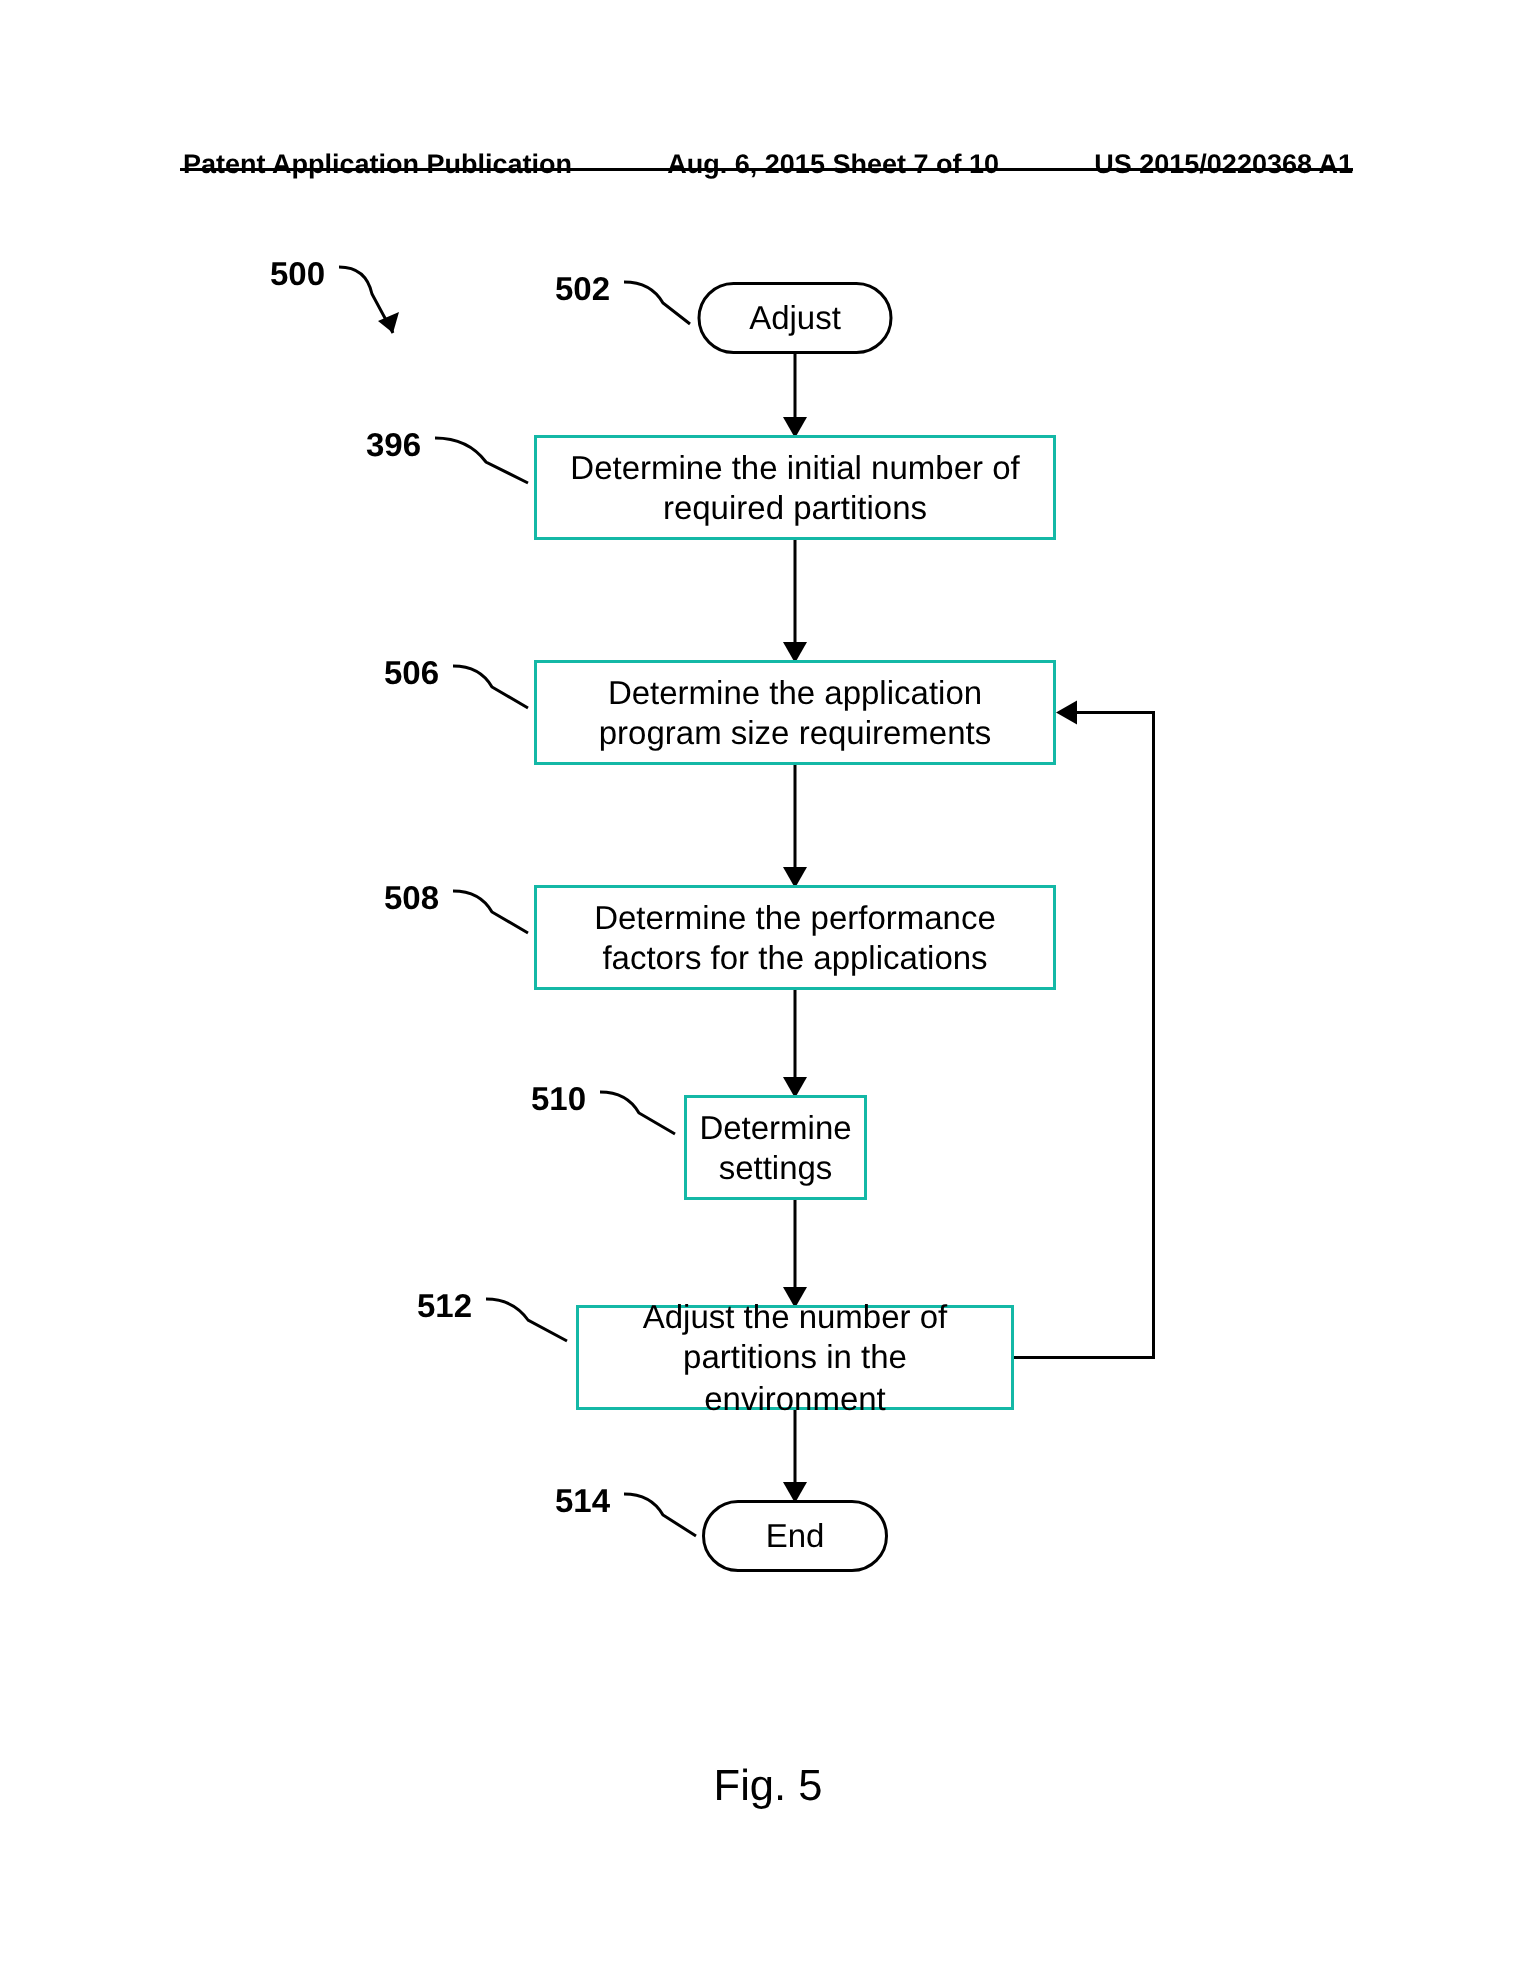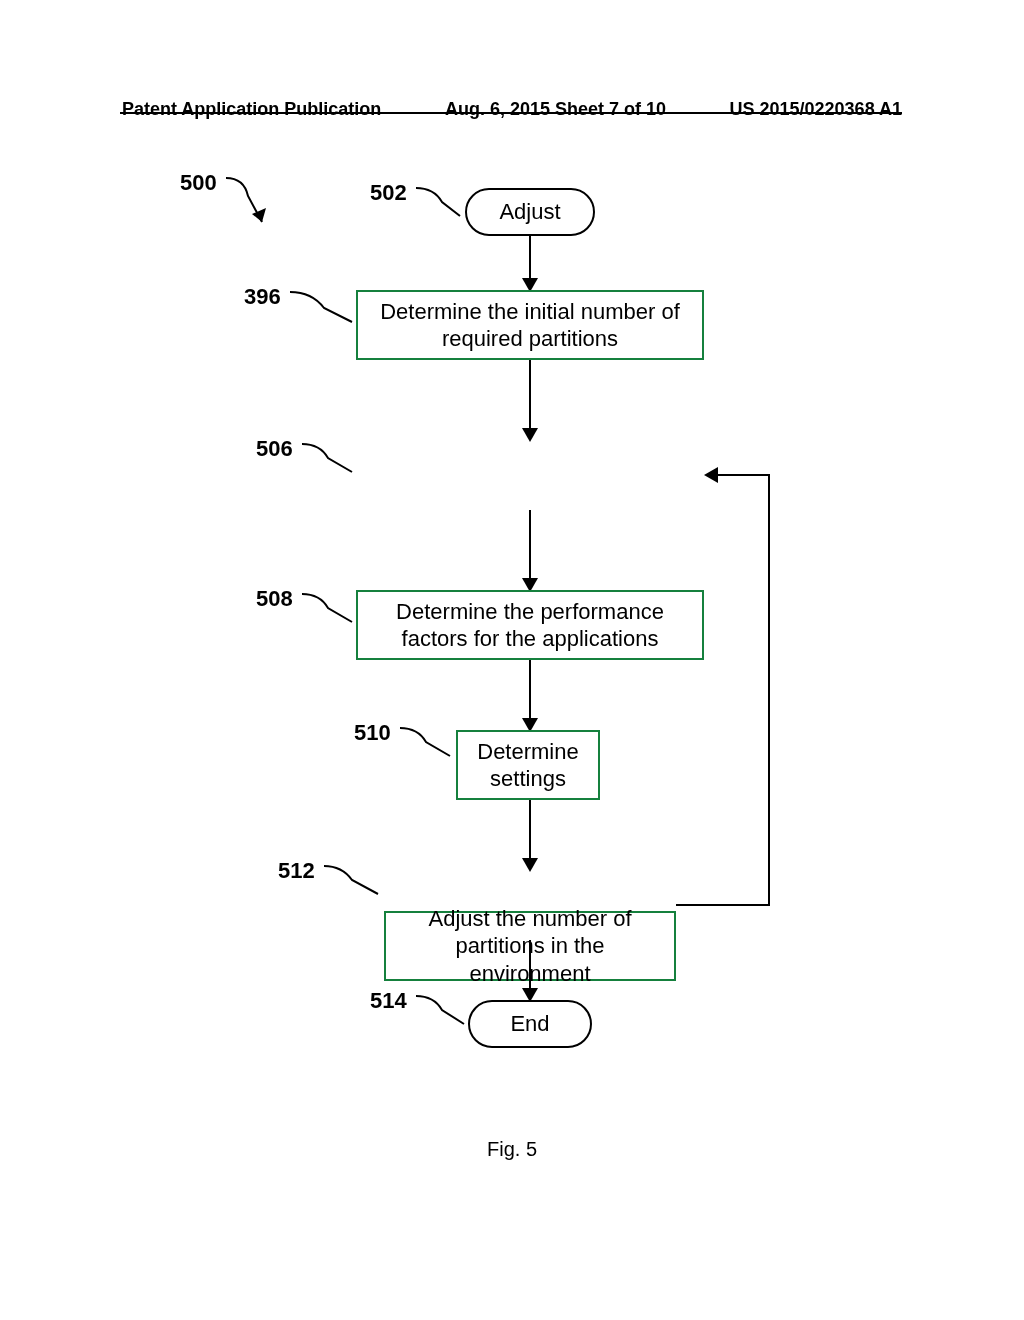--- a/index.html
+++ b/index.html
@@ -57,21 +57,21 @@
     border-radius: 24px;
     display: flex;
     align-items: center;
     justify-content: center;
     font-size: 22px;
     background: #fff;
   }
 
   .process {
     position: absolute;
-    border: 2px solid #15803d;
+    border: 2px solid #14b8a6;
     display: flex;
     align-items: center;
     justify-content: center;
     text-align: center;
     font-size: 22px;
     background: #fff;
     padding: 8px 12px;
     line-height: 1.25;
   }
 
@@ -95,23 +95,24 @@
   .arrow-head-left {
     position: absolute;
     width: 0; height: 0;
     border-top: 8px solid transparent;
     border-bottom: 8px solid transparent;
     border-right: 14px solid #000;
   }
 
   .figcap {
     position: absolute;
-    font-size: 20px;
+    font-size: 29px;
     left: 0; right: 0;
     text-align: center;
+    margin-top: 37px;
   }
 </style>
 </head>
 <body>
 
 <div class="header">
   <span>Patent Application Publication</span>
   <span>Aug. 6, 2015   Sheet 7 of 10</span>
   <span>US 2015/0220368 A1</span>
 </div>
@@ -144,51 +145,54 @@
     <span>Determine the initial number of required partitions</span>
   </div>
 
   <div class="arrow-v" style="left:529px; top:220px; height:70px;"></div>
   <div class="arrow-head-down" style="left:522px; top:288px;"></div>
 
   <div class="ref-label" style="left:256px; top:296px;">506</div>
   <svg class="hook" style="left:298px; top:300px; width:58px; height:40px;">
     <path d="M4 4 Q22 4 30 18 L54 32" fill="none" stroke="#000" stroke-width="2"></path>
   </svg>
+  <div class="process" style="left:356px; top:300px; width:348px; height:70px;">
+    <span>Determine the application program size requirements</span>
+  </div>
 
   <div class="arrow-v" style="left:529px; top:370px; height:70px;"></div>
   <div class="arrow-head-down" style="left:522px; top:438px;"></div>
 
   <div class="ref-label" style="left:256px; top:446px;">508</div>
   <svg class="hook" style="left:298px; top:450px; width:58px; height:40px;">
     <path d="M4 4 Q22 4 30 18 L54 32" fill="none" stroke="#000" stroke-width="2"></path>
   </svg>
   <div class="process" style="left:356px; top:450px; width:348px; height:70px;align-items:center;">
     <span>Determine the performance factors for the applications</span>
   </div>
 
   <div class="arrow-v" style="left:529px; top:520px; height:60px;"></div>
   <div class="arrow-head-down" style="left:522px; top:578px;"></div>
 
   <div class="ref-label" style="left:354px; top:580px;">510</div>
   <svg class="hook" style="left:396px; top:584px; width:58px; height:40px;">
     <path d="M4 4 Q22 4 30 18 L54 32" fill="none" stroke="#000" stroke-width="2"></path>
   </svg>
-  <div class="process" style="left:456px; top:590px; width:144px; height:70px;">
+  <div class="process" style="left:456px; top:590px; width:122px; height:70px;">
     <span>Determine settings</span>
   </div>
 
   <div class="arrow-v" style="left:529px; top:660px; height:60px;"></div>
   <div class="arrow-head-down" style="left:522px; top:718px;"></div>
 
   <div class="ref-label" style="left:278px; top:718px;">512</div>
   <svg class="hook" style="left:320px; top:722px; width:62px; height:40px;">
     <path d="M4 4 Q22 4 32 18 L58 32" fill="none" stroke="#000" stroke-width="2"></path>
   </svg>
-  <div class="process" style="left:384px; top:730px; width:292px; height:70px;margin-top:41px;">
+  <div class="process" style="left:384px; top:730px; width:292px; height:70px;">
     <span>Adjust the number of partitions in the environment</span>
   </div>
 
   <div class="arrow-v" style="left:529px; top:800px; height:50px;"></div>
   <div class="arrow-head-down" style="left:522px; top:848px;"></div>
 
   <div class="ref-label" style="left:370px; top:848px;">514</div>
   <svg class="hook" style="left:412px; top:852px; width:56px; height:40px;">
     <path d="M4 4 Q22 4 30 18 L52 32" fill="none" stroke="#000" stroke-width="2"></path>
   </svg>

